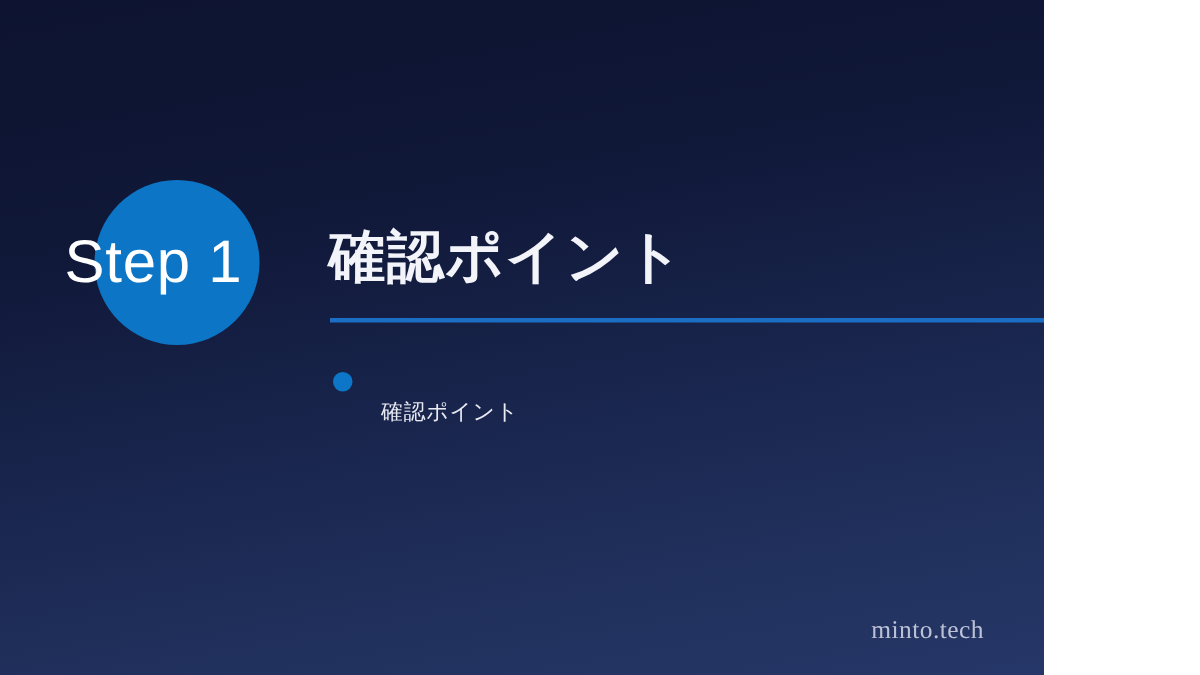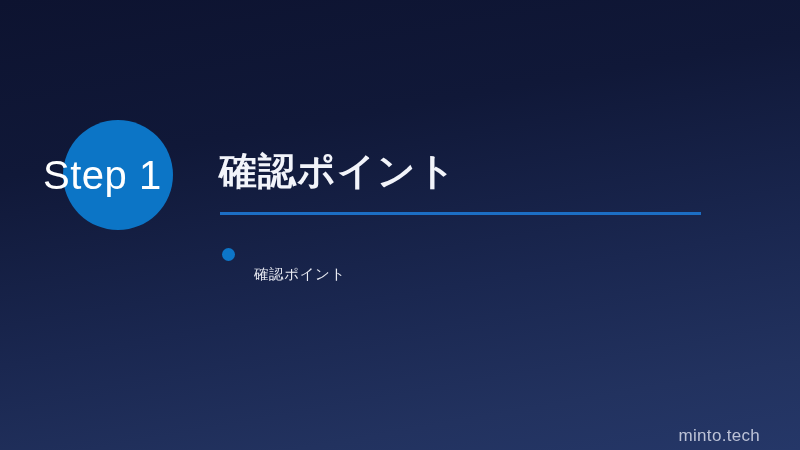--- a/index.html
+++ b/index.html
@@ -7,21 +7,21 @@
     padding: 0;
   }
   body {
     width: 800px;
     height: 450px;
     overflow: hidden;
     font-family: "Liberation Sans", "DejaVu Sans", sans-serif;
   }
   #slide {
     position: relative;
-    width: 800px;
+    width: 696px;
     height: 450px;
     background: linear-gradient(170deg, #0d1330 0%, #101838 30%, #1a2750 62%, #22325f 85%, #253768 100%);
     overflow: hidden;
   }
 
   
   #step-badge {
     position: absolute;
     left: 63px;
     top: 120px;
@@ -92,25 +92,26 @@
     font-weight: 400;
     letter-spacing: 0.6px;
     white-space: nowrap;
     margin-top: 40px;
   }
 
   
   #watermark {
     position: absolute;
     right: 40px;
-    bottom: 4px;
+    bottom: 20px;
     color: #c9cee0;
     font-size: 17px;
     letter-spacing: 0.3px;
     opacity: 0.92;
+    font-family: Liberation Serif, serif;
   }
 </style>
 </head>
 <body>
 
 <div id="slide">
 
   <div id="step-badge"></div>
   <div id="step-label">Step 1</div>
 

